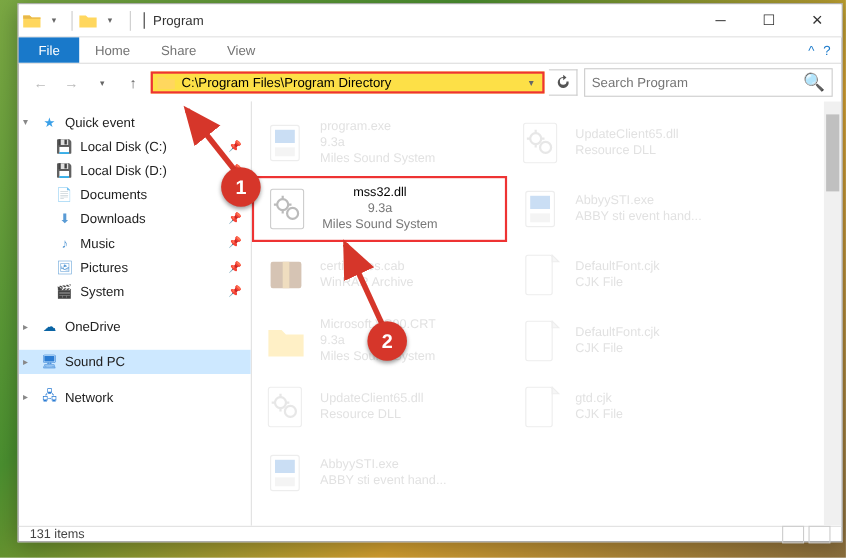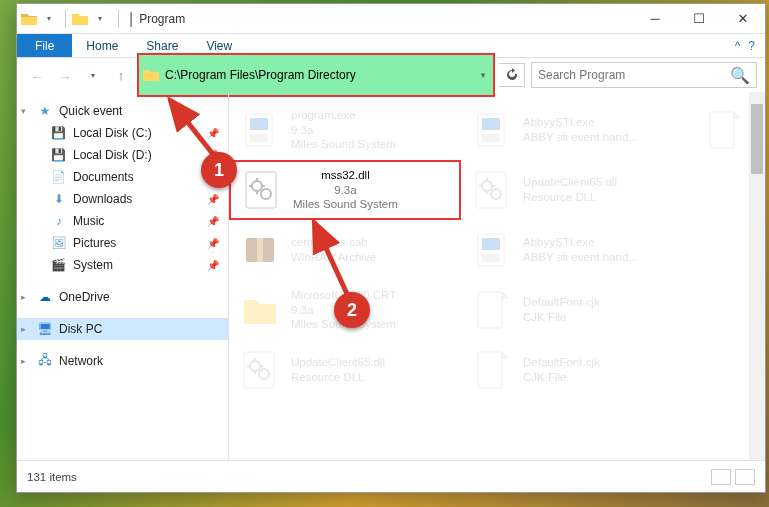--- a/index.html
+++ b/index.html
@@ -10,26 +10,26 @@
 .folder-ico { width:16px; height:14px; display:inline-block; }
 .folder-ico svg { width:16px; height:14px; }
 .qat-sep { width:1px; height:18px; background:#ccc; margin:0 4px; }
 .qat-btn { width:20px; height:20px; display:flex; align-items:center; justify-content:center; }
 .title-sep { margin:0 6px; color:#666; }
 .title-txt { font-size:12px; color:#333; }
 .wincontrols { margin-left:auto; display:flex; }
 .wc-btn { width:44px; height:29px; display:flex; align-items:center; justify-content:center; font-size:13px; color:#333; }
 .ribbon-tabs { height:24px; display:flex; align-items:stretch; border-bottom:1px solid #ddd; }
 .tab-file { background:#1979ca; color:#fff; font-size:12px; padding:0 18px; display:flex; align-items:center; }
-.tab { font-size:12px; padding:0 14px; display:flex; align-items:center; color:#0c4a6e; }
+.tab { font-size:12px; padding:0 14px; display:flex; align-items:center; color:#737373; }
 .ribbon-collapse { margin-left:auto; padding:0 10px; display:flex; align-items:center; gap:8px; }
 .navbar { height:34px; display:flex; align-items:center; padding:4px 8px; gap:4px; }
 .nav-btn { width:24px; height:24px; display:flex; align-items:center; justify-content:center; color:#666; font-size:13px; }
 .nav-btn.disabled { color:#bbb; }
-.addr-wrap { flex:1; display:flex; align-items:center; border:2px solid #e33; height:44px; background:#86efac; position:relative; }
+.addr-wrap { flex:1; display:flex; align-items:center; border:2px solid #e33; height:20px; background:#fde047; position:relative; }
 .addr-ico { margin:0 4px; }
 .addr-txt { flex:1; font-size:12px; padding:0 2px; }
 .addr-drop { width:20px; text-align:center; font-size:9px; color:#666; }
 .refresh-btn { width:26px; height:24px; border:1px solid #ccc; border-left:none; display:flex; align-items:center; justify-content:center; margin-right:2px; }
 .search-box { width:226px; height:26px; border:1px solid #ccc; display:flex; align-items:center; padding:0 6px; background:#fff; }
 .search-box input { border:none; outline:none; flex:1; font-size:12px; color:#888; background:transparent; }
 .body-area { flex:1; display:flex; overflow:hidden; position:relative; }
 .sidebar { width:212px; border-right:1px solid #e0e0e0; padding:8px 0; overflow:hidden; }
 .side-group { margin-bottom:10px; }
 .side-item { display:flex; align-items:center; gap:6px; padding:3px 8px 3px 34px; font-size:12px; color:#222; height:22px; }
@@ -41,21 +41,21 @@
 .file-item { width:232px; height:60px; display:flex; align-items:center; gap:8px; padding:4px 8px; }
 .file-item.hl { border:2px solid #e33;text-align:center; }
 .file-item.faded { opacity:0.35; }
 .fi-ico { width:46px; height:46px; display:flex; align-items:center; justify-content:center; flex-shrink:0; }
 .fi-txt { display:flex; flex-direction:column; font-size:11.5px; line-height:1.3; overflow:hidden; }
 .fi-name { color:#000; white-space:nowrap; overflow:hidden; text-overflow:ellipsis; }
 .fi-sub { color:#777; white-space:nowrap; overflow:hidden; text-overflow:ellipsis; }
 .file-item.faded .fi-name,.file-item.faded .fi-sub { color:#aaa; }
 .scrollbar { position:absolute; right:0; top:0; bottom:0; width:16px; background:#f0f0f0; }
 .scroll-thumb { position:absolute; top:12px; left:2px; width:12px; height:70px; background:#c0c0c0; }
-.statusbar { height:32px; border-top:1px solid #e0e0e0; display:flex; align-items:center; padding:0 10px; font-size:11.5px; color:#444; }
+.statusbar { height:14px; border-top:1px solid #e0e0e0; display:flex; align-items:center; padding:0 10px; font-size:11.5px; color:#444; }
 .status-views { margin-left:auto; display:flex; gap:4px; }
 .sv-btn { width:20px; height:16px; border:1px solid #ccc; }
 .callout { position:absolute; width:36px; height:36px; border-radius:50%; background:#d6362a; color:#fff; font-size:18px; font-weight:bold; display:flex; align-items:center; justify-content:center; box-shadow:0 2px 4px rgba(0,0,0,0.4); z-index:10; }
 .arrow { position:absolute; z-index:9; }
 .dll-ico { width:40px; height:40px; }
 </style>
 </head>
 <body>
 
 <div class="window">
@@ -174,21 +174,21 @@
         <div class="side-hdr">
           <span class="side-chev">▸</span>
           <span class="si-ico" style="color:#0a64a4">☁</span>
           <span>OneDrive</span>
         </div>
       </div>
       <div class="side-group">
         <div class="side-hdr selected" style="background:#cde8ff">
           <span class="side-chev">▸</span>
           <span class="si-ico" style="color:#2b7cd3">🖥</span>
-          <span>Disk PC</span>
+          <span>Sound PC</span>
         </div>
       </div>
       <div class="side-group">
         <div class="side-hdr">
           <span class="side-chev">▸</span>
           <span class="si-ico" style="color:#2b7cd3">🖧</span>
           <span>Network</span>
         </div>
       </div>
     </div>

